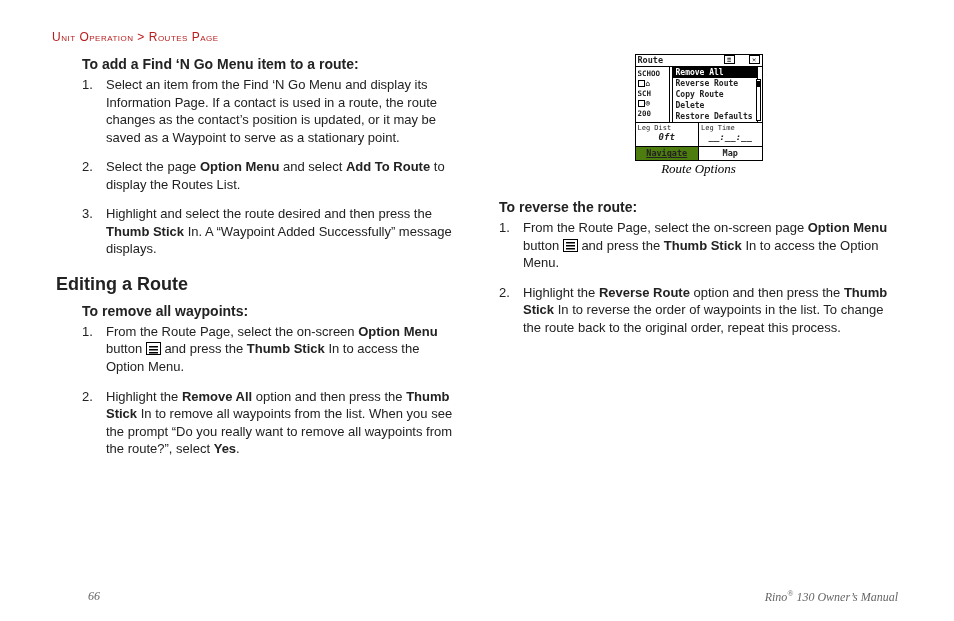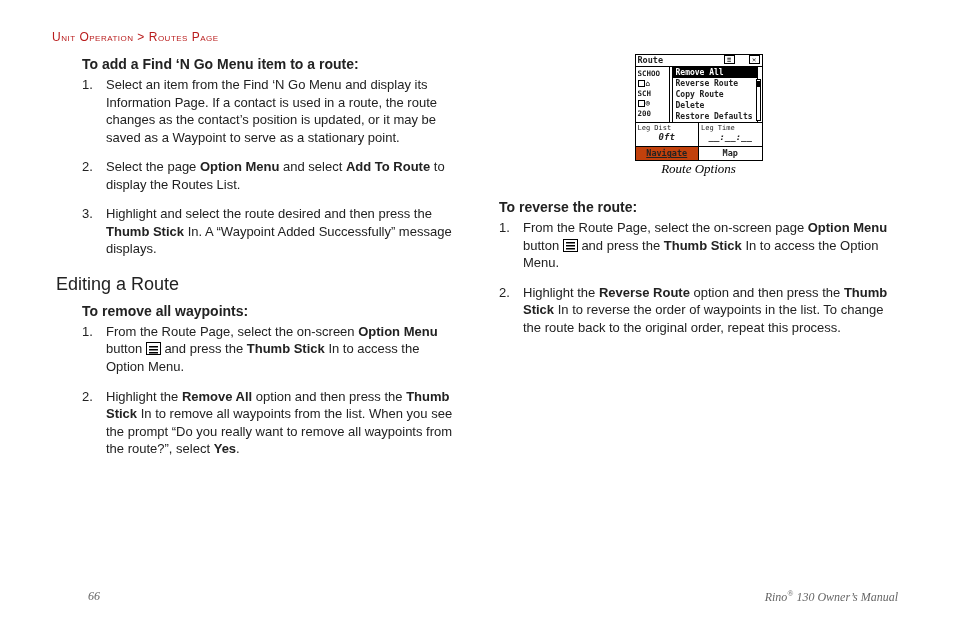--- a/index.html
+++ b/index.html
@@ -51,21 +51,21 @@
     margin-bottom: 12px;
     line-height: 1.35;
   }
   ol li .num {
     position: absolute;
     left: 0;
     top: 0;
   }
   .section-heading {
     font-size: 18px;
-    font-weight: normal;
+    font-weight: bold;
     margin-top: 16px;
     margin-bottom: 8px;
   }
   .bold { font-weight: bold; }
   .icon-menu {
     display: inline-block;
     vertical-align: -2px;
     width: 15px;
     height: 13px;
     border: 1.2px solid #000;
@@ -146,21 +146,21 @@
     display:flex; border-bottom:1.5px solid #000;
   }
   .device .stats > div { flex:1; padding:1px 2px 3px 2px; font-size:7.5px; }
   .device .stats > div + div { border-left:1.5px solid #000; }
   .device .stats .lbl { font-size:7px; font-weight:normal; }
   .device .stats .val { font-size:9px; font-weight:bold; text-align:center; line-height:11px;font-style:italic;}
   .device .tabs { display:flex; }
   .device .tabs > div { flex:1; text-align:center; padding:1px 0 2px; font-size:8.5px;}
   .device .tabs > div + div { border-left:1.5px solid #000;}
   .device .tabs .active {
-    background:#c2410c; text-decoration:underline;
+    background:#4d7c0f; text-decoration:underline;
   }
   .footer {
     display: flex;
     justify-content: space-between;
     font-style: italic;
     color: #666;
     font-size: 12px;
     margin-top: auto;
     font-family: "Times New Roman", serif;
     margin-left: 32px;

